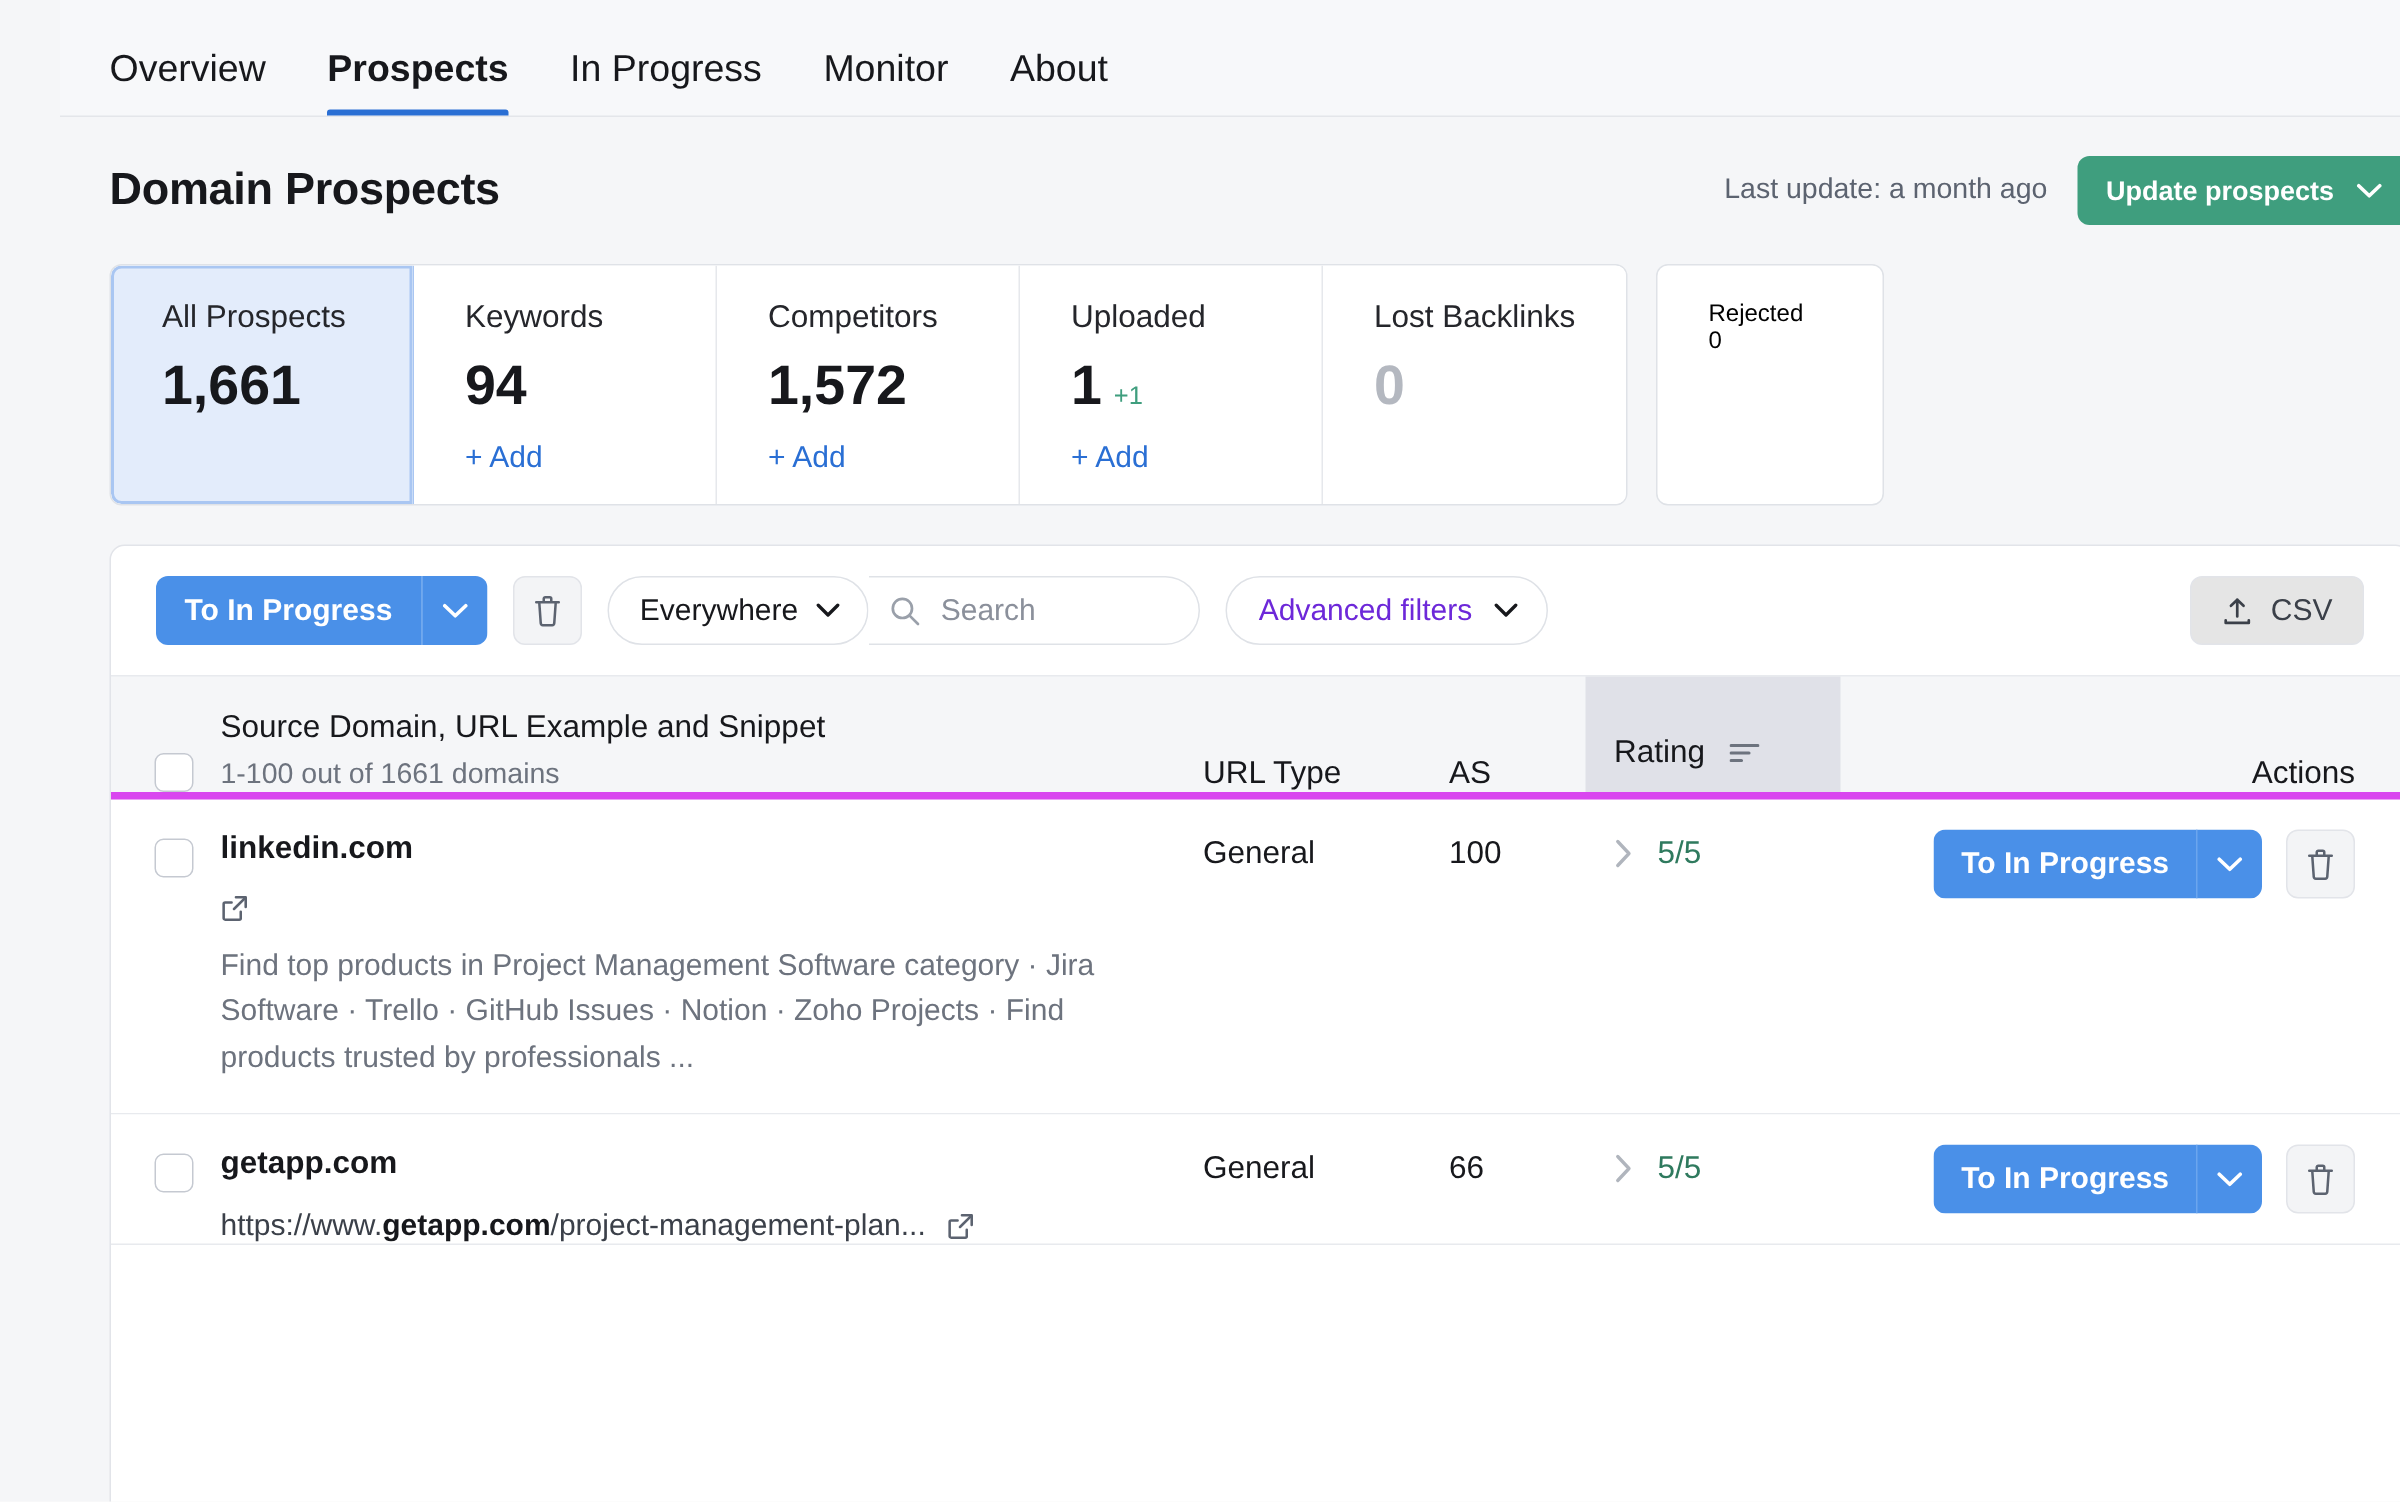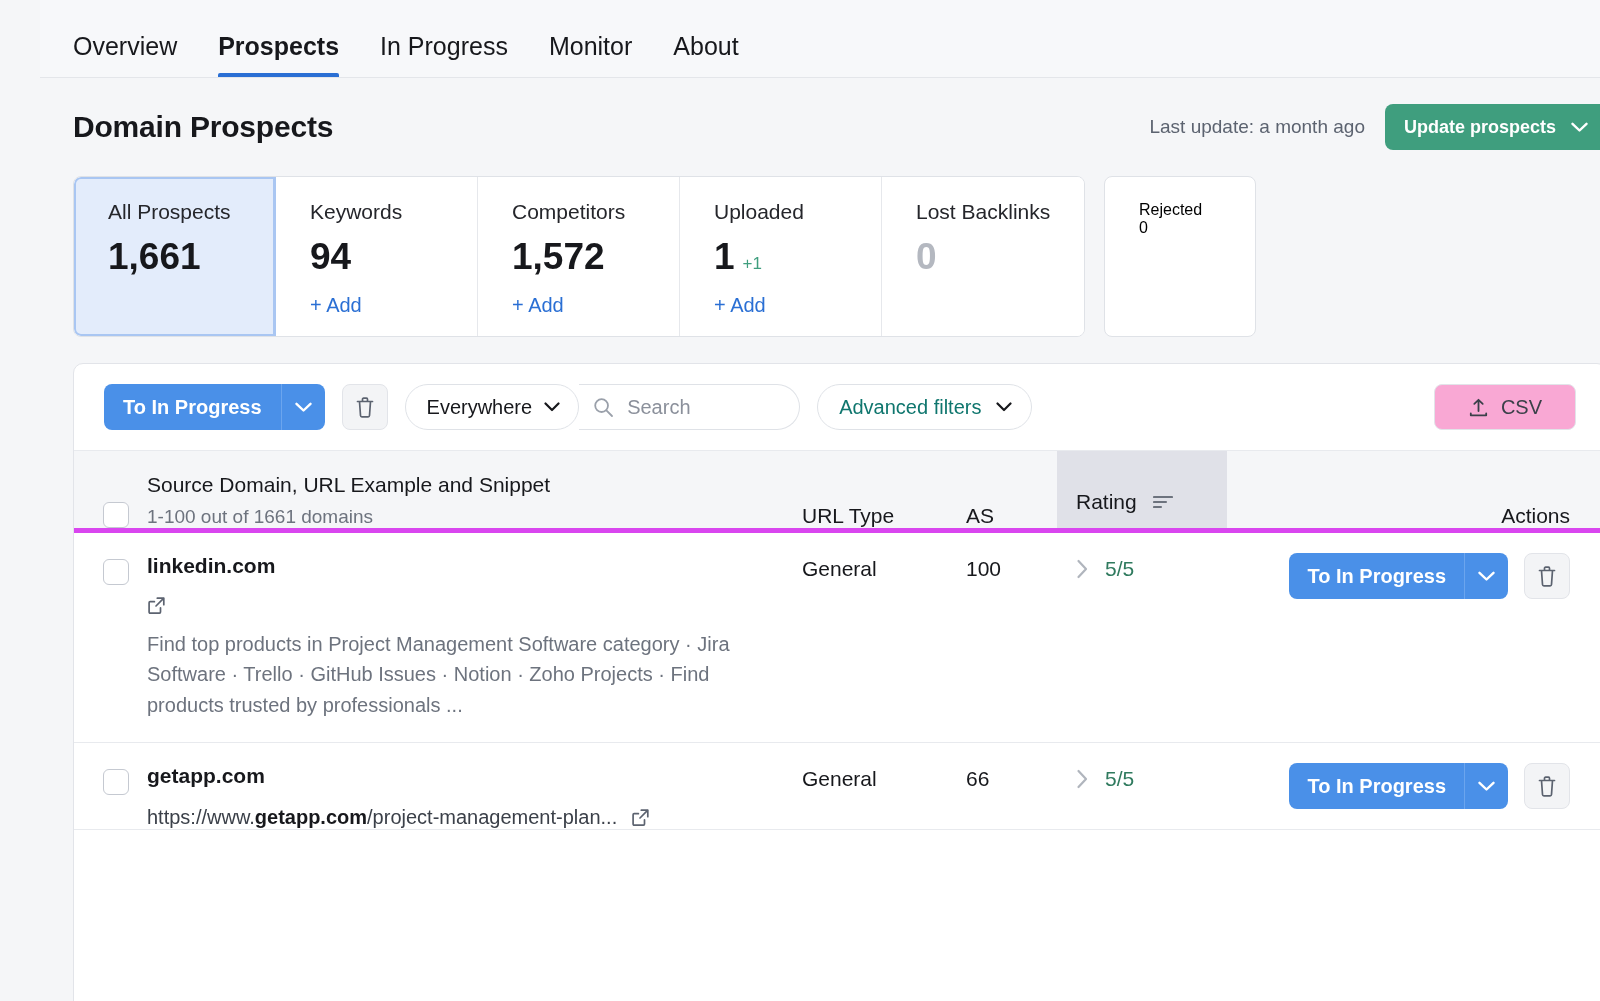--- a/index.html
+++ b/index.html
@@ -188,31 +188,31 @@
     font-family: inherit; width: 100%; background: transparent;
   }
   .searchwrap input::placeholder { color: #8b909b; }
   .filter-pill {
     height: 46px;
     border: 1px solid #dfe2e7;
     border-radius: 23px;
     background: #fff;
     display: flex; align-items: center; gap: 15px;
     padding: 0 19px 0 21px;
-    font-size: 20px; color: #0f766e;
+    font-size: 20px; color: #6d28d9;
     cursor: pointer;
   }
   .csv-btn {
     margin-left: auto;
     height: 46px;
     border: 1px solid #e2e4e9;
-    background: #f9a8d4;
+    background: #e5e5e5;
     border-radius: 8px;
     display: flex; align-items: center; gap: 12px;
-    padding: 0 33px;
+    padding: 0 20px;
     font-size: 20px; color: #3b4049;
     cursor: pointer;
   }
 
   
   .thead {
     display: flex;
     background: #f5f6f8;
     border-top: 1px solid #e8eaee;
     border-bottom: 5px solid #d946ef;

